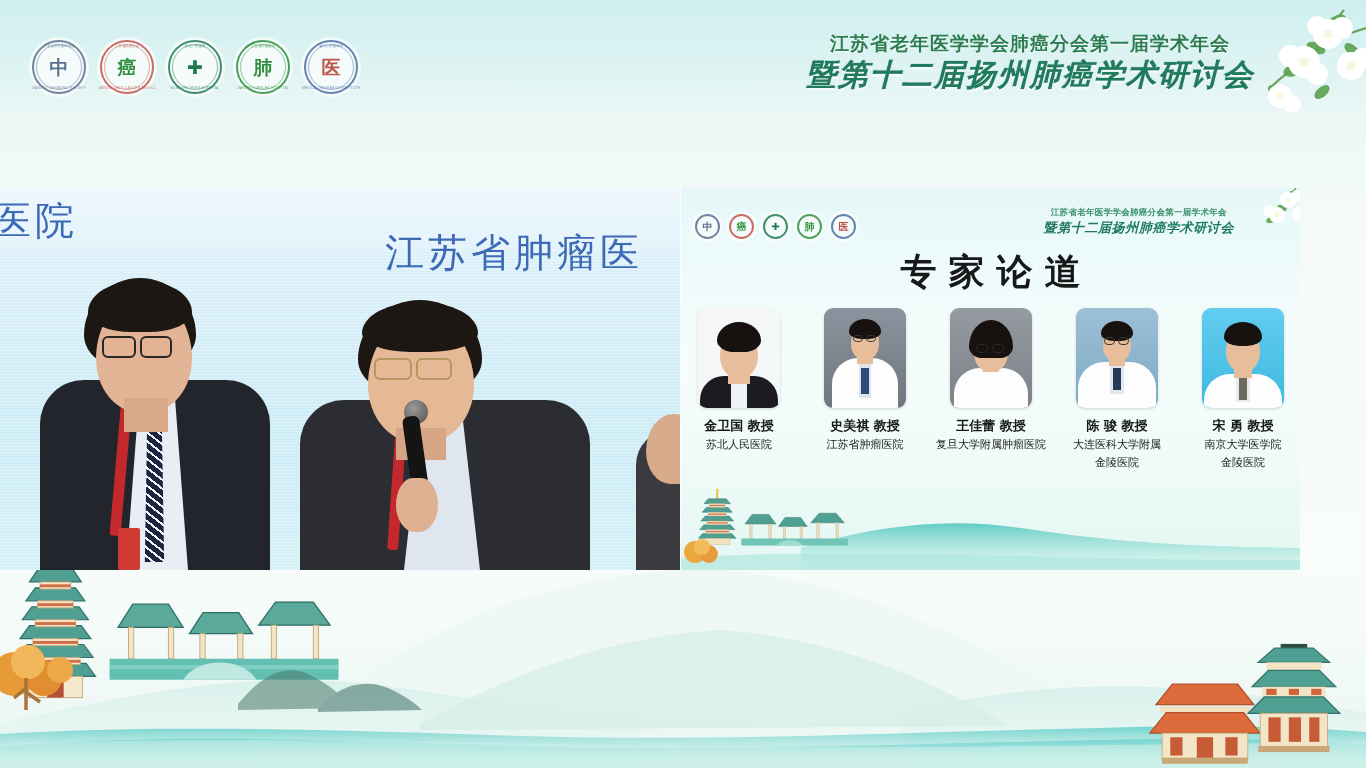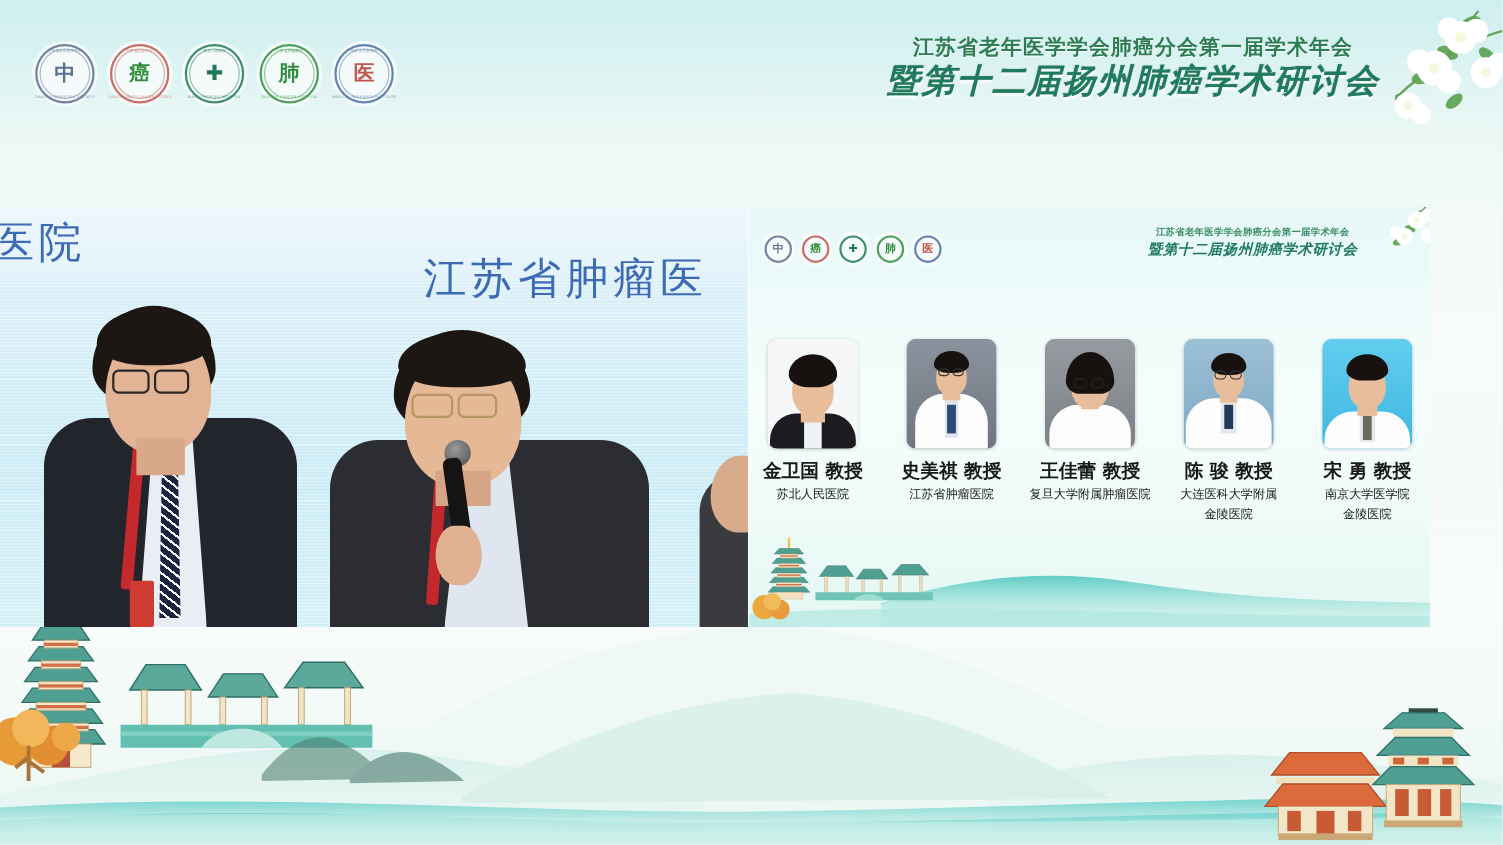--- a/index.html
+++ b/index.html
@@ -186,21 +186,21 @@
     position:absolute; left:10px; top:120px; width:600px;
     display:flex; justify-content:space-between; align-items:flex-start;
   }
   .expert{ width:96px; text-align:center; }
   .portrait{
     width:82px; height:100px; margin:0 auto;
     border-radius:9px; overflow:hidden; position:relative;
     box-shadow:0 1px 3px rgba(0,0,0,.16);
   }
   .pname{
-    margin-top:9px; font-size:17px; font-weight:bold; color:#16181a;
+    margin-top:9px; font-size:13px; font-weight:bold; color:#16181a;
     white-space:nowrap; font-family:"DejaVu Sans","Liberation Sans",sans-serif;
   }
   .paff{
     margin-top:3px; font-size:11px; color:#17191b; line-height:1.35;
     font-family:"DejaVu Sans","Liberation Sans",sans-serif;
   }
   .paff.wide{ width:128px; margin-left:-16px; }
 
   
   .p-bg{ position:absolute; inset:0; }
@@ -421,20 +421,21 @@
           <circle cx="37" cy="31" r="8"></circle>
             <circle cx="29" cy="27" r="5.5"></circle>
           <circle cx="59" cy="30" r="7"></circle>
         </g>
         <g fill="#f2f7d8" opacity=".8">
             <circle cx="48" cy="16" r="2.6"></circle>
             <circle cx="37" cy="31" r="2.6"></circle>
           </g>
       </svg>
 
+      <div id="slide-title">专家论道</div>
 
       <div id="experts">
 
         <div class="expert">
           <div class="portrait">
             <div class="p-bg" style="background:#f4f6f8;"></div>
             <div class="p-suit" style="left:2px; width:78px; height:32px;"></div>
             <div style="position:absolute;left:33px;bottom:0;width:16px;height:30px;background:#eef1f5;"></div>
             <div class="p-neck" style="left:30px; bottom:24px; width:22px; height:16px;"></div>
             <div class="p-head" style="left:22px; top:22px; width:38px; height:48px;"></div>

